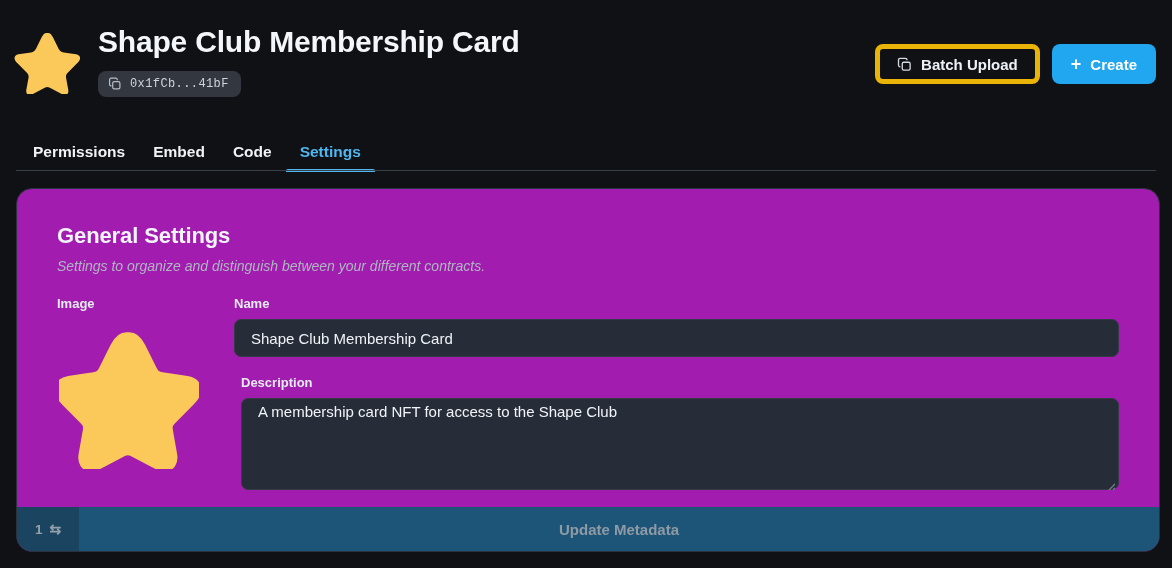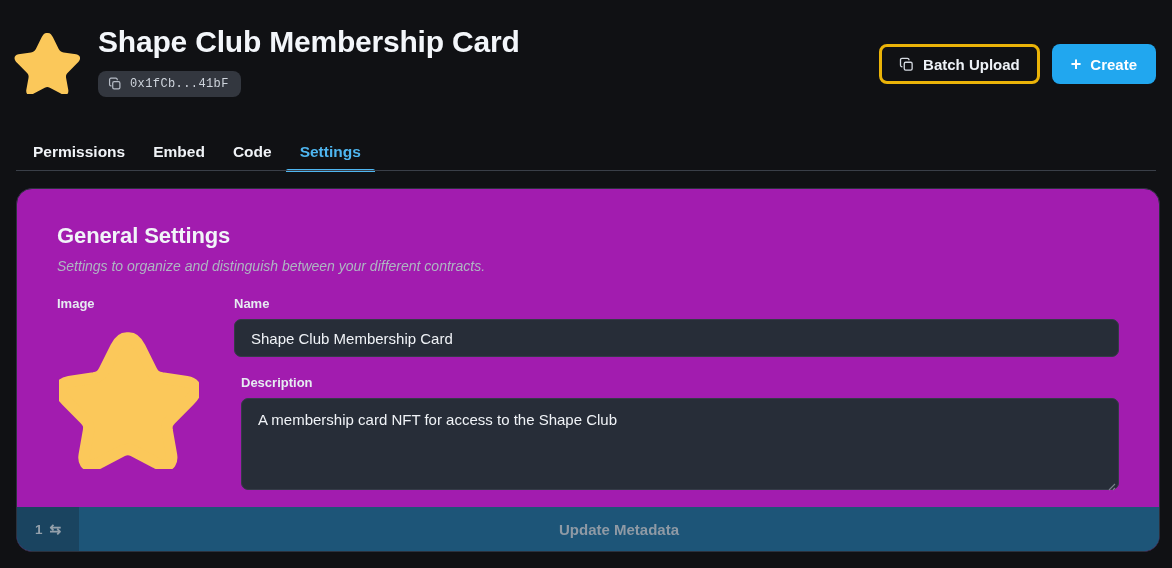--- a/index.html
+++ b/index.html
@@ -99,21 +99,21 @@
     height: 40px;
     border-radius: 8px;
     font-size: 15px;
     font-weight: bold;
     cursor: pointer;
     user-select: none;
   }
 
   .btn-outline {
     background: transparent;
-    border: 3px solid #eab308;
+    border: 5px solid #eab308;
     color: #eef2f7;
     padding: 0 17px;
   }
   .btn-outline .ico { width: 15px; height: 15px; color: #d5dae1; }
 
   .btn-primary {
     background: #21a7ef;
     border: none;
     color: #ffffff;
     padding: 0 19px;
@@ -238,21 +238,21 @@
 
   .text-area {
     width: 100%;
     height: 92px;
     background: #272d38;
     border: 1px solid #343b47;
     border-radius: 7px;
     color: #f0f3f7;
     font-family: "Liberation Sans", sans-serif;
     font-size: 15px;
-    padding: 11px 16px;
+    padding: 3px 16px;
     outline: none;
     resize: none;
     line-height: 20px;
     overflow: hidden;
   }
 
   .ta-holder { position: relative; }
   .resize-grip {
     position: absolute;
     right: 3px;

